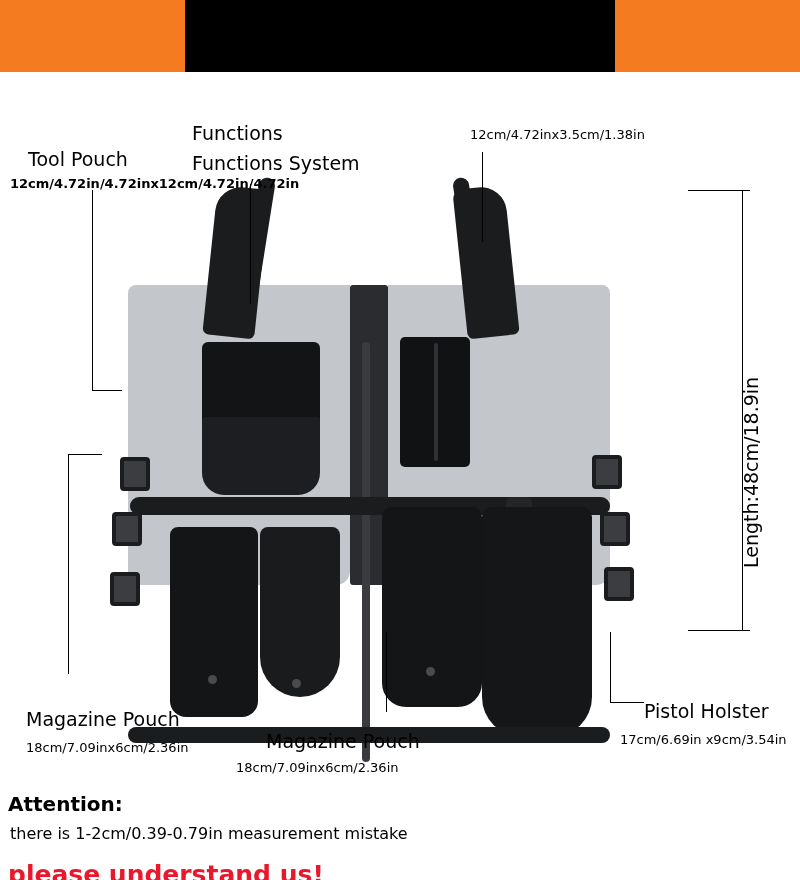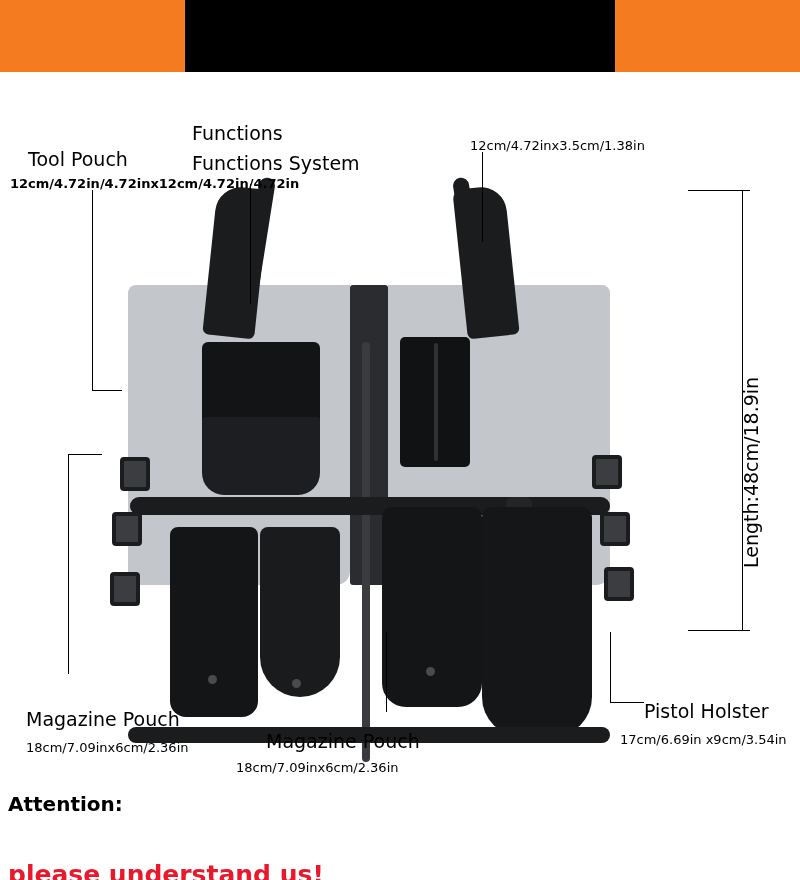--- a/index.html
+++ b/index.html
@@ -343,32 +343,33 @@
 
     <div class="ln ln-v" style="left:610px; top:560px; height:70px;"></div>
     <div class="ln ln-h" style="left:610px; top:630px; width:34px;"></div>
 
     <div class="label label-title" style="left:28px; top:76px;">Tool Pouch</div>
     <div class="label label-sub" style="left:10px; top:104px;font-weight:bold;">12cm/4.72in/4.72inx12cm/4.72in/4.72in</div>
 
     <div class="label label-title" style="left:192px; top:50px;">Functions</div>
     <div class="label label-title" style="left:192px; top:80px;">Functions System</div>
 
-    <div class="label label-sub" style="left:470px; top:66px;">12cm/4.72inx3.5cm/1.38in</div>
+    <div class="label label-sub" style="left:470px; top:55px;">12cm/4.72inx3.5cm/1.38in</div>
 
     <div class="label vertical" style="left:740px; top:496px;">Length:48cm/18.9in</div>
 
     <div class="label label-title" style="left:26px; top:636px;">Magazine Pouch</div>
     <div class="label label-sub" style="left:26px; top:668px;">18cm/7.09inx6cm/2.36in</div>
 
     <div class="label label-title" style="left:266px; top:658px;">Magazine Pouch</div>
     <div class="label label-sub" style="left:236px; top:688px;">18cm/7.09inx6cm/2.36in</div>
 
     <div class="label label-title" style="left:644px; top:628px;">Pistol Holster</div>
     <div class="label label-sub" style="left:620px; top:660px;">17cm/6.69in x9cm/3.54in</div>
   </div>
 
   <div class="attn">
     <div class="attn-title">Attention:</div>
+    <div class="attn-line">there is 1-2cm/0.39-0.79in measurement mistake</div>
     <div class="attn-red">please understand us!</div>
   </div>
 
 </div>
 
 </body></html>

